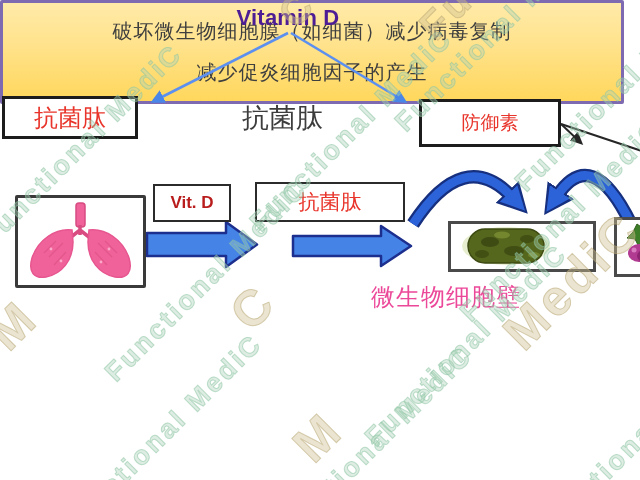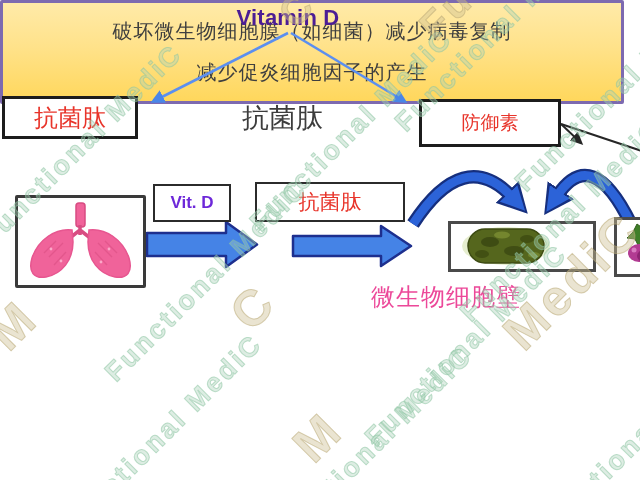--- a/index.html
+++ b/index.html
@@ -17,21 +17,21 @@
   #diagram-title{
     left:207px;top:5px;width:162px;text-align:center;
     font-size:22px;font-weight:700;color:#4c1d95;letter-spacing:.2px;
   }
   #left-box{left:2px;top:96px;width:136px;height:43px;border:3px solid #1c1c1c;}
   #right-box{left:419px;top:99px;width:142px;height:48px;border:3px solid #1c1c1c;}
   .red-label{color:#e8342a;font-size:24px;}
   #center-label{left:242px;top:100px;font-size:27px;color:#3d3d3d;}
   #lungs-box{left:15px;top:195px;width:131px;height:93px;border:3px solid #3a3a3a;border-radius:2px;}
   #vitd-box{left:153px;top:184px;width:78px;height:38px;border:2px solid #2b2b2b;
-    font-size:17px;font-weight:700;color:#6d28d9;}
+    font-size:17px;font-weight:700;color:#b91c1c;}
   #amp-box{left:255px;top:182px;width:150px;height:40px;border:2px solid #2b2b2b;}
   #amp-box .red-label{font-size:21px;}
   #bact-box{left:448px;top:221px;width:148px;height:51px;border:3px solid #4a4a4a;}
   #frag-box{left:614px;top:217px;width:44px;height:60px;border:3px solid #4a4a4a;}
   #cellwall-label{left:371px;top:281px;font-size:24px;color:#ec4899;letter-spacing:1px;}
   #summary-box{
     left:5px;top:366px;width:624px;height:104px;border:3px solid #7d6ab0;border-radius:2px;
     background:linear-gradient(180deg,#ffeaa8 0%,#ffe28a 45%,#ffd75c 100%);
     display:flex;flex-direction:column;justify-content:space-evenly;align-items:center;
     font-size:20px;color:#3f3f3f;z-index:2;letter-spacing:1px;

